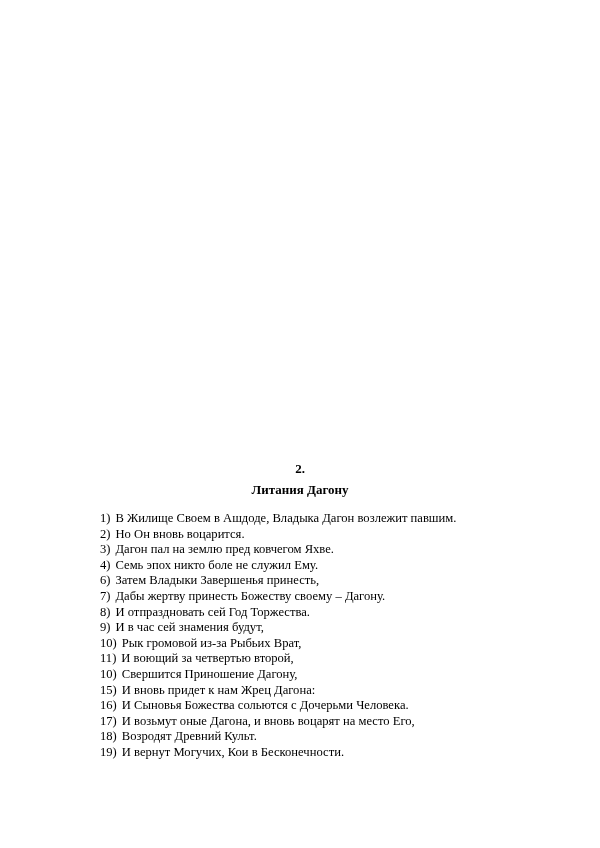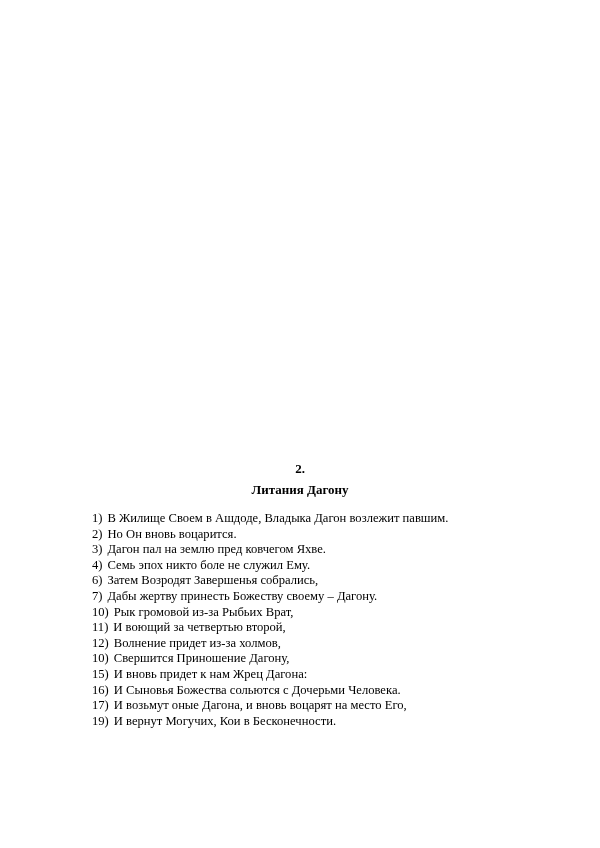--- a/index.html
+++ b/index.html
@@ -35,21 +35,21 @@
   }
   .section-number {
     display: block;
   }
   .section-title {
     display: block;
   }
   .litany {
     position: absolute;
     top: 511px;
-    left: 92px;
+    left: 100px;
     right: 40px;
     font-size: 12.6px;
     line-height: 15.6px;
     white-space: nowrap;
   }
   .litany-line {
     display: block;
   }
   .litany-line .num {
     display: inline-block;
@@ -65,24 +65,26 @@
 <div class="page">
   <div class="heading">
     <span class="section-number">2.</span>
     <span class="section-title">Литания Дагону</span>
   </div>
   <div class="litany" id="litany-list">
       <div class="litany-line"><span class="num">1)</span><span class="txt">В Жилище Своем в Ашдоде, Владыка Дагон возлежит павшим.</span></div>
       <div class="litany-line"><span class="num">2)</span><span class="txt">Но Он вновь воцарится.</span></div>
       <div class="litany-line"><span class="num">3)</span><span class="txt">Дагон пал на землю пред ковчегом Яхве.</span></div>
       <div class="litany-line"><span class="num">4)</span><span class="txt">Семь эпох никто боле не служил Ему.</span></div>
-      <div class="litany-line"><span class="num">6)</span><span class="txt">Затем Возродят Завершенья собрались,</span></div>
+      <div class="litany-line"><span class="num">6)</span><span class="txt">Затем Владыки Завершенья принесть,</span></div>
       <div class="litany-line"><span class="num">7)</span><span class="txt">Дабы жертву принесть Божеству своему – Дагону.</span></div>
+      <div class="litany-line"><span class="num">8)</span><span class="txt">И отпраздновать сей Год Торжества.</span></div>
+      <div class="litany-line"><span class="num">9)</span><span class="txt">И в час сей  знамения будут,</span></div>
       <div class="litany-line"><span class="num">10)</span><span class="txt">Рык громовой из-за Рыбьих Врат,</span></div>
       <div class="litany-line"><span class="num">11)</span><span class="txt">И воющий за четвертью второй,</span></div>
-      <div class="litany-line"><span class="num">12)</span><span class="txt">Волнение придет из-за холмов,</span></div>
       <div class="litany-line"><span class="num">10)</span><span class="txt">Свершится Приношение Дагону,</span></div>
       <div class="litany-line"><span class="num">15)</span><span class="txt">И вновь придет к нам Жрец Дагона:</span></div>
       <div class="litany-line"><span class="num">16)</span><span class="txt">И Сыновья Божества сольются с Дочерьми Человека.</span></div>
       <div class="litany-line"><span class="num">17)</span><span class="txt">И возьмут оные Дагона, и вновь воцарят на место Его,</span></div>
+      <div class="litany-line"><span class="num">18)</span><span class="txt">Возродят Древний Культ.</span></div>
       <div class="litany-line"><span class="num">19)</span><span class="txt">И вернут Могучих, Кои в Бесконечности.</span></div>
     </div>
 </div>
 
 </body></html>

